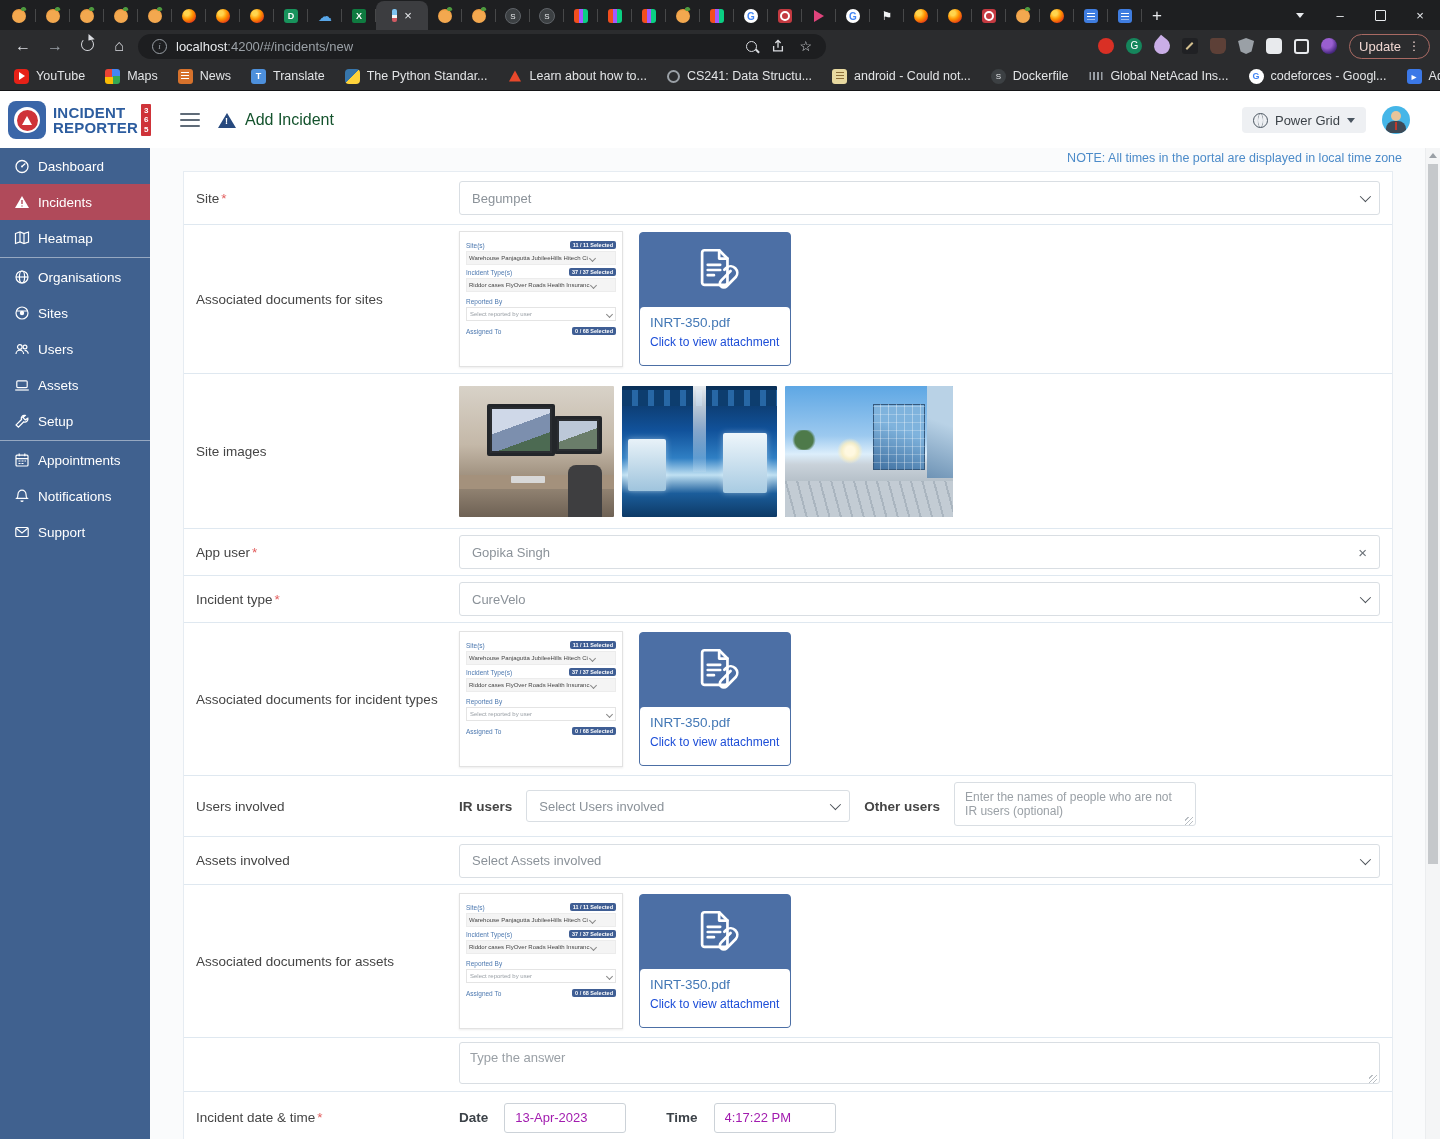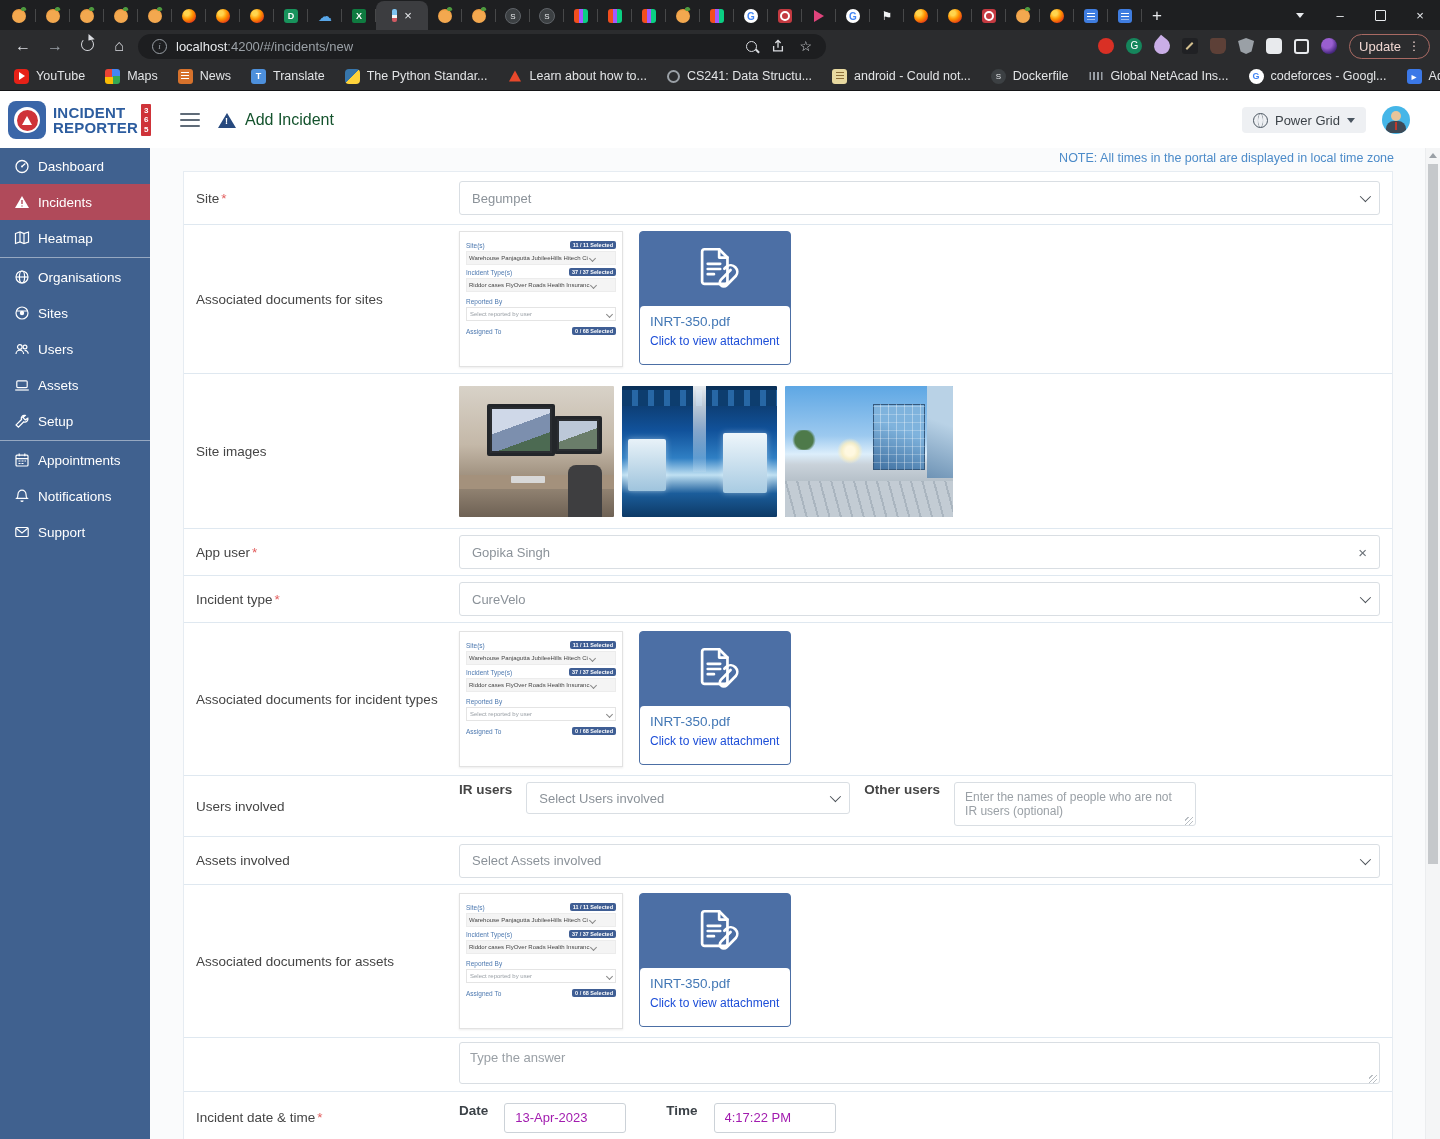--- a/index.html
+++ b/index.html
@@ -121,26 +121,26 @@
   .avatar .body{position:absolute;left:4px;top:15px;width:20px;height:12px;background:#3d4a57;border-radius:8px 8px 0 0;}
   .avatar .tie{position:absolute;left:13px;top:16px;width:2px;height:8px;background:#c0392b;}
   
   .sidebar{position:absolute;left:0;top:148px;width:150px;height:991px;background:#40618f;}
   .sb-item{height:36px;display:flex;align-items:center;gap:8px;padding-left:13px;color:#fff;font-size:13.5px;}
   .sb-item.active{background:#b04a5a;}
   .sb-ico{width:17px;height:17px;display:flex;align-items:center;justify-content:center;flex:0 0 auto;}
   .sb-div{height:1px;background:rgba(255,255,255,.45);margin:1px 0;}
   
   .main{position:absolute;left:150px;top:148px;width:1290px;height:991px;background:#fafbfc;overflow:hidden;}
-  .note{position:absolute;top:3px;right:46px;font-size:12.5px;color:#4c8bc9;}
+  .note{position:absolute;top:3px;right:38px;font-size:12.5px;color:#4c8bc9;}
   .form-card{position:absolute;left:33px;right:47px;top:23px;background:#fff;border:1px solid #e6ecf2;}
   .frow{display:flex;align-items:center;border-bottom:1px solid #dfe8f0;padding:0 12px;position:relative;}
   .flabel{flex:0 0 263px;font-size:13.5px;color:#454545;}
   .req{color:#e25c5c;margin-left:2px;}
-  .fcontent{flex:1;display:flex;gap:16px;min-width:0;}
+  .fcontent{flex:1;display:flex;align-items:center;gap:16px;min-width:0;}
   .sel{position:relative;height:32px;border:1px solid #d9dee3;border-radius:3px;display:flex;align-items:center;padding:0 28px 0 12px;font-size:13px;color:#8b9299;background:#fff;flex:1;}
   .sel-caret{position:absolute;right:11px;top:12px;width:7px;height:7px;border-right:1.5px solid #4a5057;border-bottom:1.5px solid #4a5057;transform:rotate(45deg) translateY(-2px);}
   .inputbox{position:relative;height:32px;border:1px solid #d9dee3;border-radius:3px;display:flex;align-items:center;padding:0 30px 0 12px;font-size:13px;color:#8b9299;background:#fff;flex:1;}
   .clear-x{position:absolute;right:12px;color:#6a7077;font-size:15px;}
   
   .mini{width:150px;height:128px;background:#fff;border:1px solid #e2e2e2;box-shadow:0 1px 2px rgba(0,0,0,.08);padding:6px 6px 0 6px;overflow:hidden;flex:0 0 auto;}
   .mini-row1{display:flex;justify-content:space-between;align-items:center;margin:3px 0 2px;}
   .mini-lbl{color:#4d79b0;font-size:6.5px;}
   .mini-badge{background:#3f5e94;color:#fff;font-size:5.5px;padding:1px 3px;border-radius:2px;font-weight:bold;}
   .mini-chips{background:#f4f4f4;border:1px solid #ececec;font-size:6px;color:#444;padding:3px 2px;display:flex;align-items:center;gap:2px;white-space:nowrap;overflow:hidden;}

